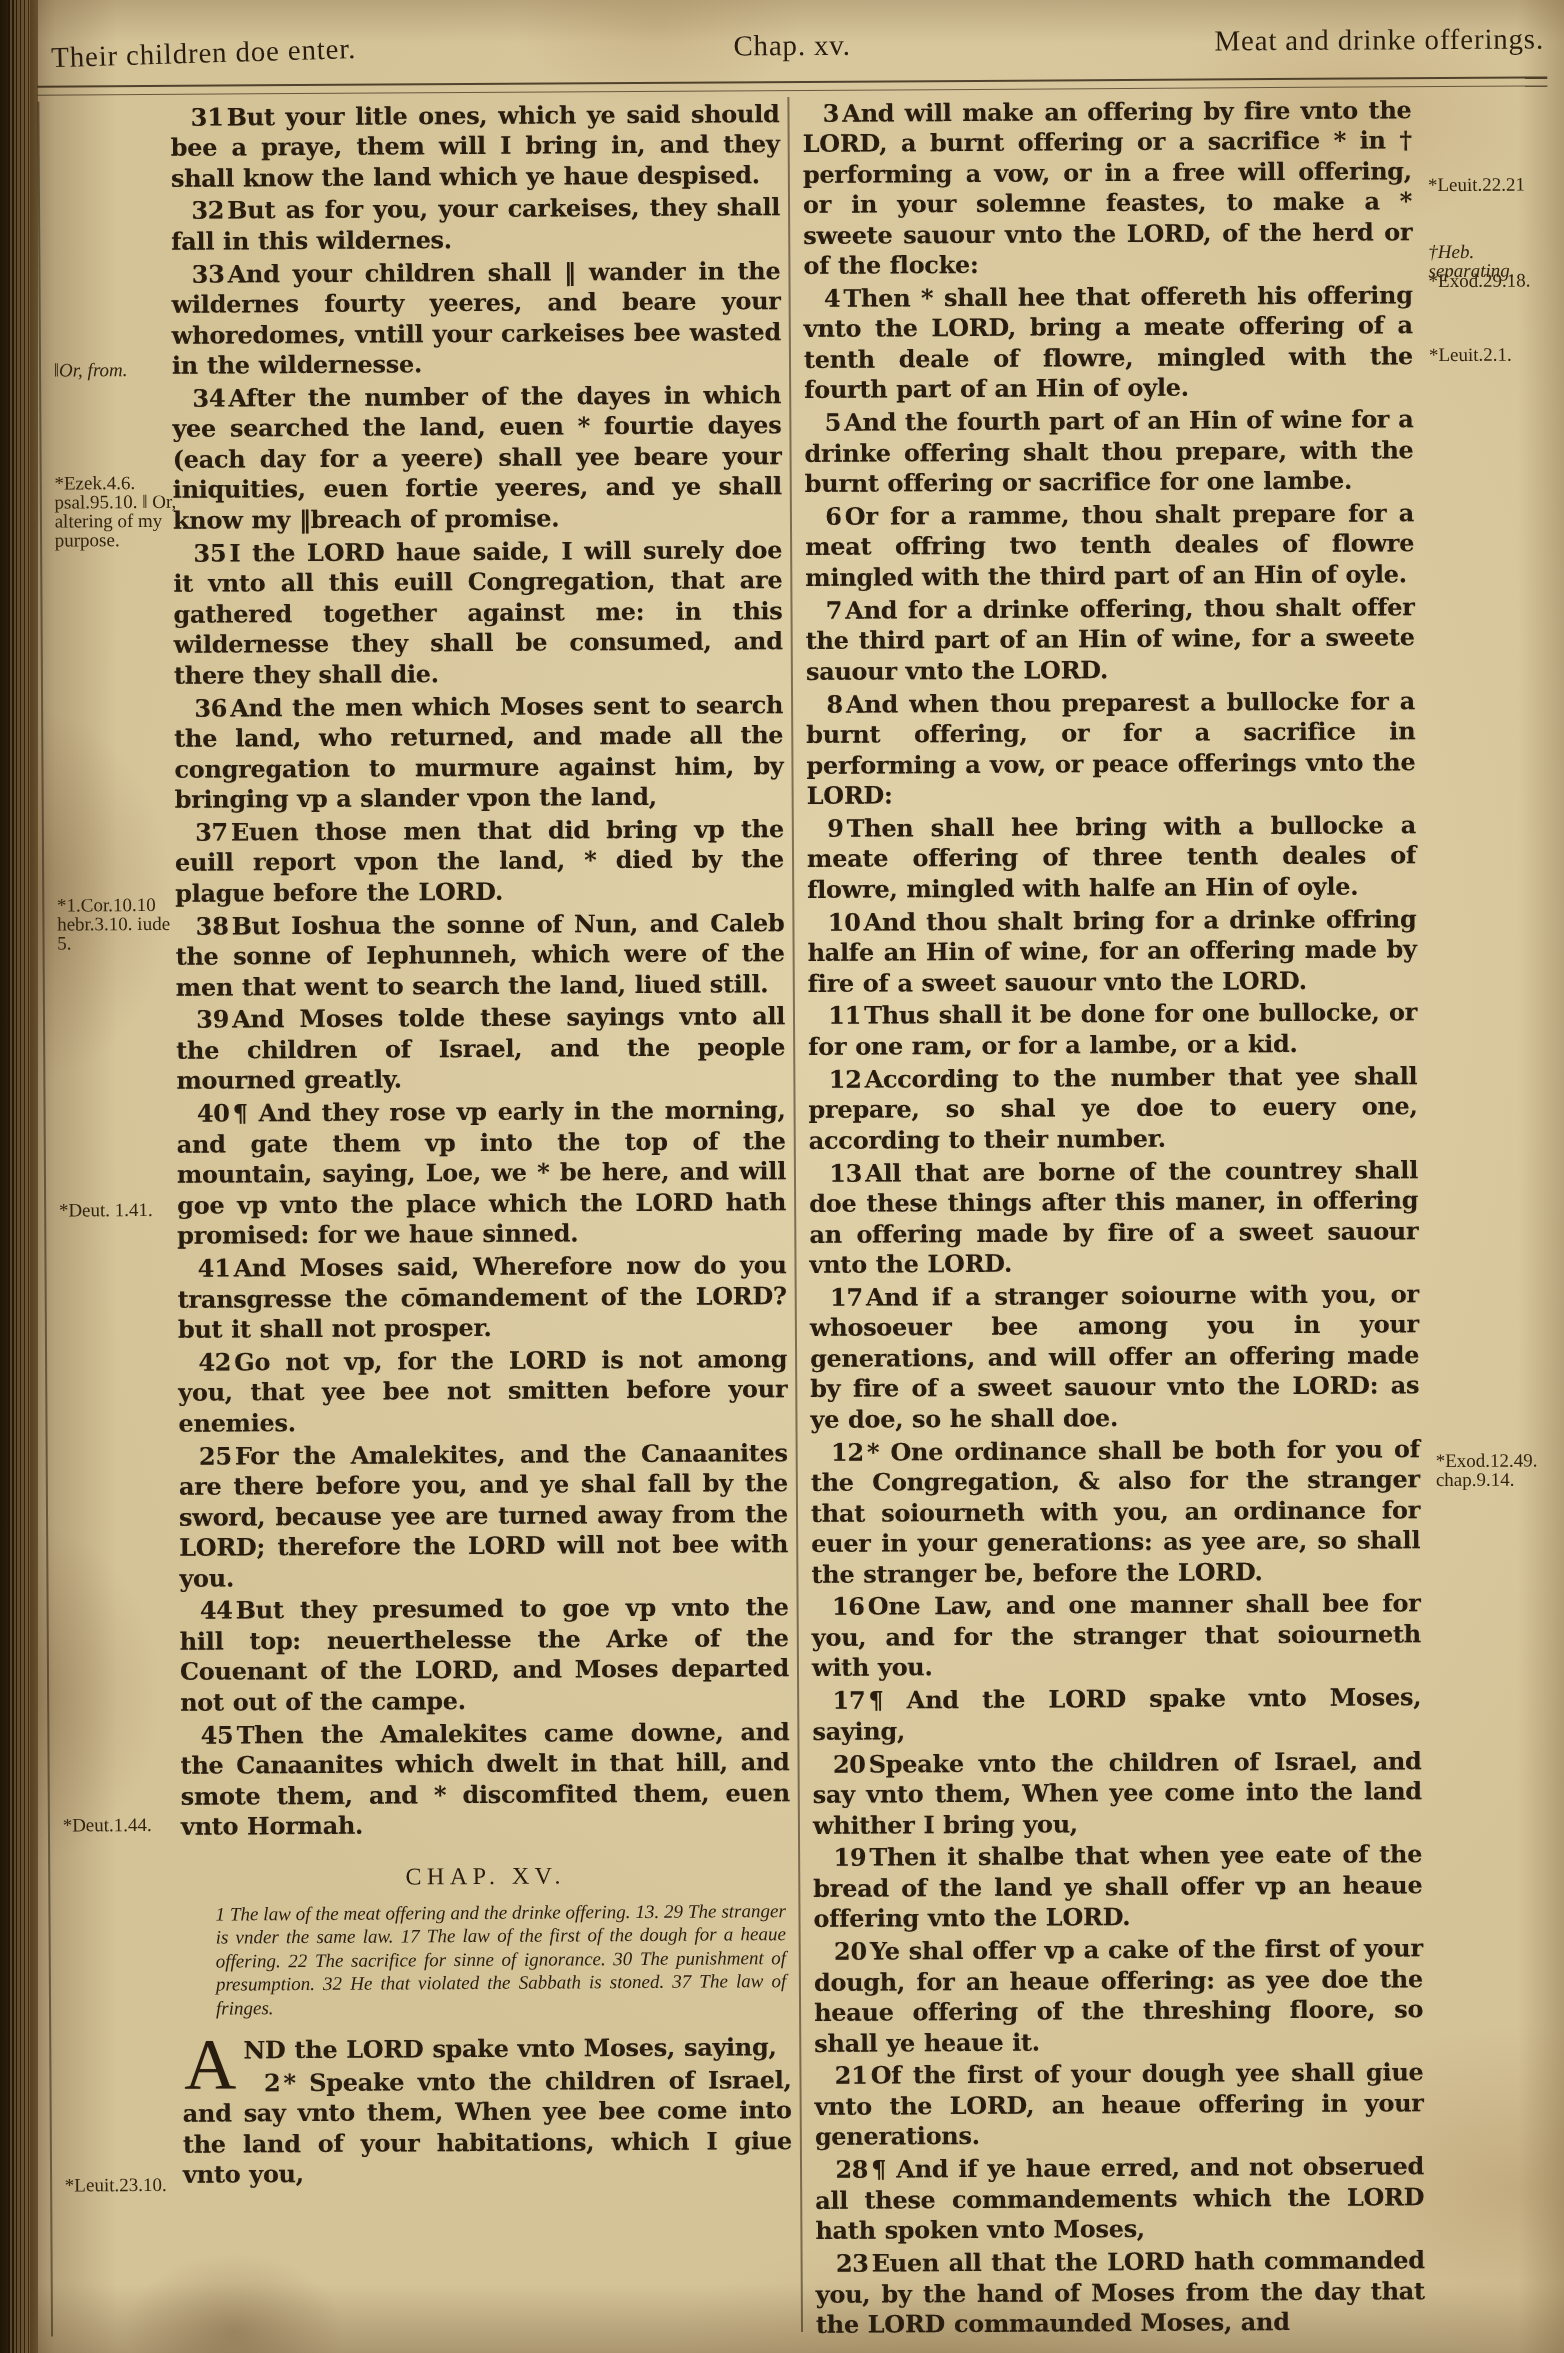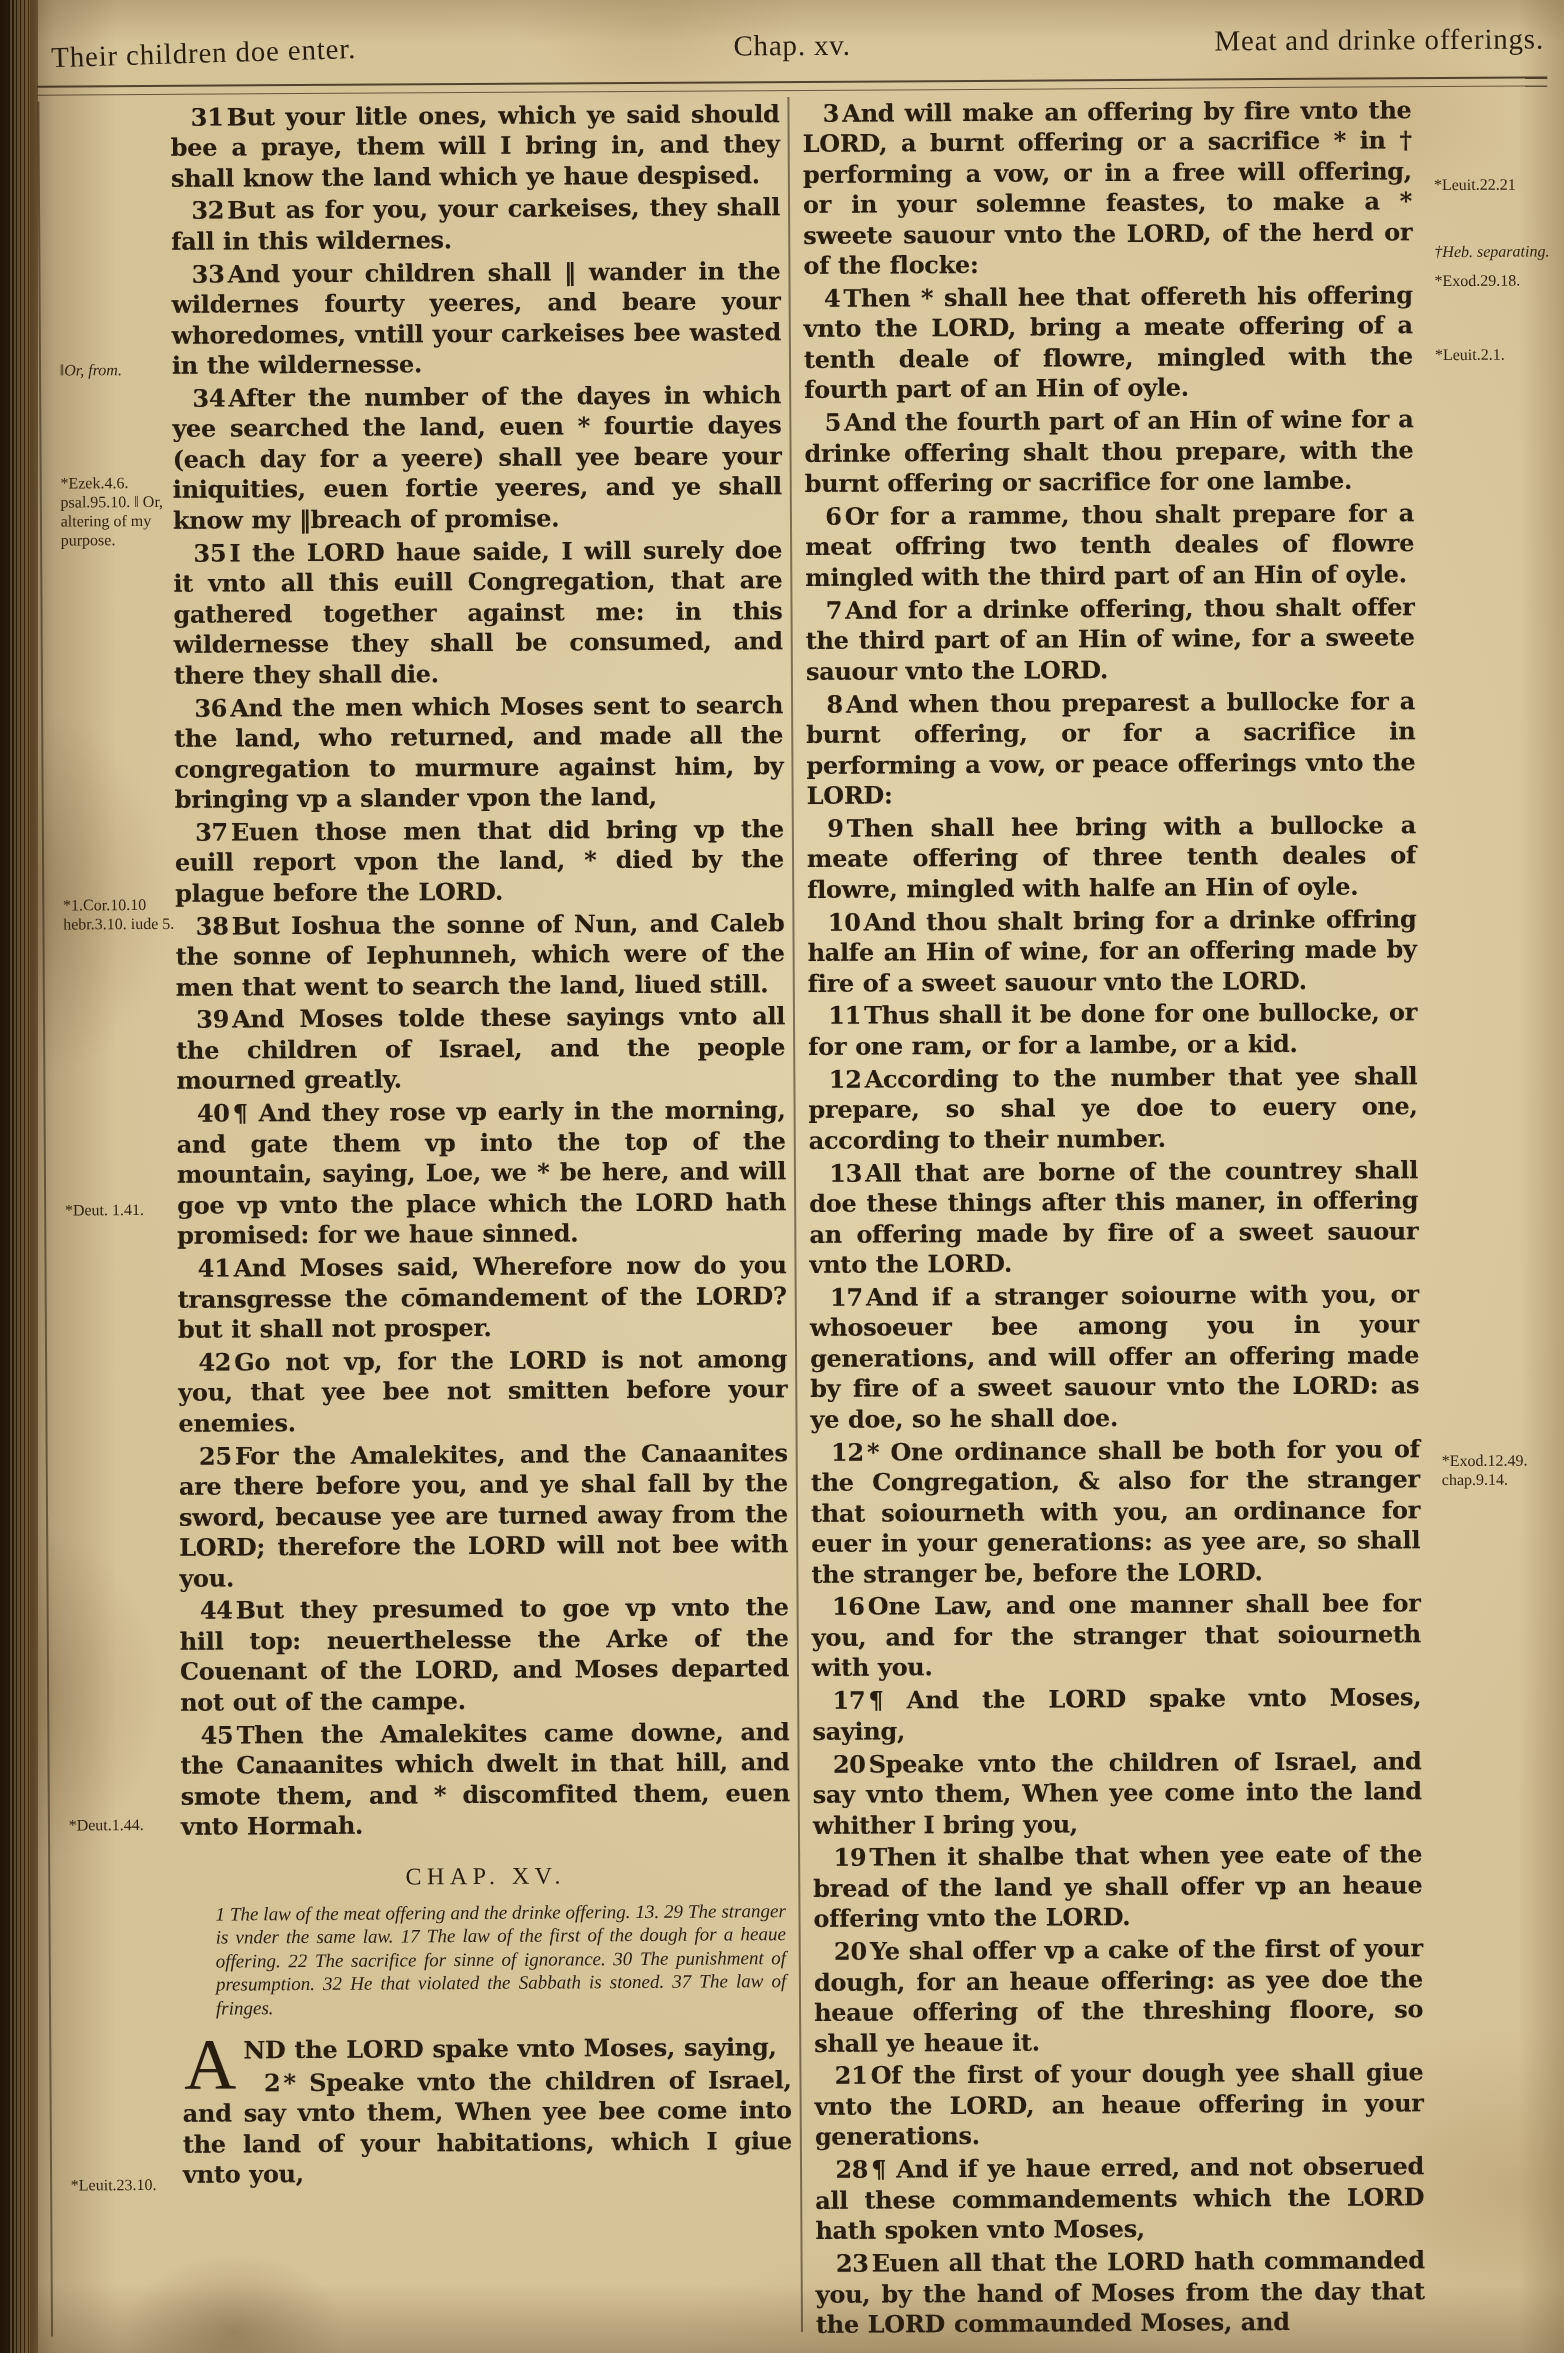--- a/index.html
+++ b/index.html
@@ -77,22 +77,22 @@
   .opener{text-indent:0;}
   .drop-cap{
     float:left;font-family:"Liberation Serif",serif;font-weight:400;
     font-size:72px;line-height:58px;height:59px;padding:0 7.8px 0 1.6px;
   }
   
   .margin-notes{position:absolute;top:0;height:2235px;}
   .margin-left{left:4.7px;width:124px;}
   .margin-right{left:1380px;width:128px;}
   .mnote{
-    position:absolute;left:16px;width:100%;
-    font-family:"Liberation Serif",serif;font-size:16px;line-height:19px;
+    position:absolute;left:10px;width:100%;
+    font-family:"Liberation Serif",serif;font-size:19px;line-height:19px;
     color:#32240f;
   }
   .mnote.italic{font-style:italic;margin-top:24px;}
 </style>
 </head>
 <body>
 
 <div class="paper">
   <div class="stains"></div>
   <div class="binding">

